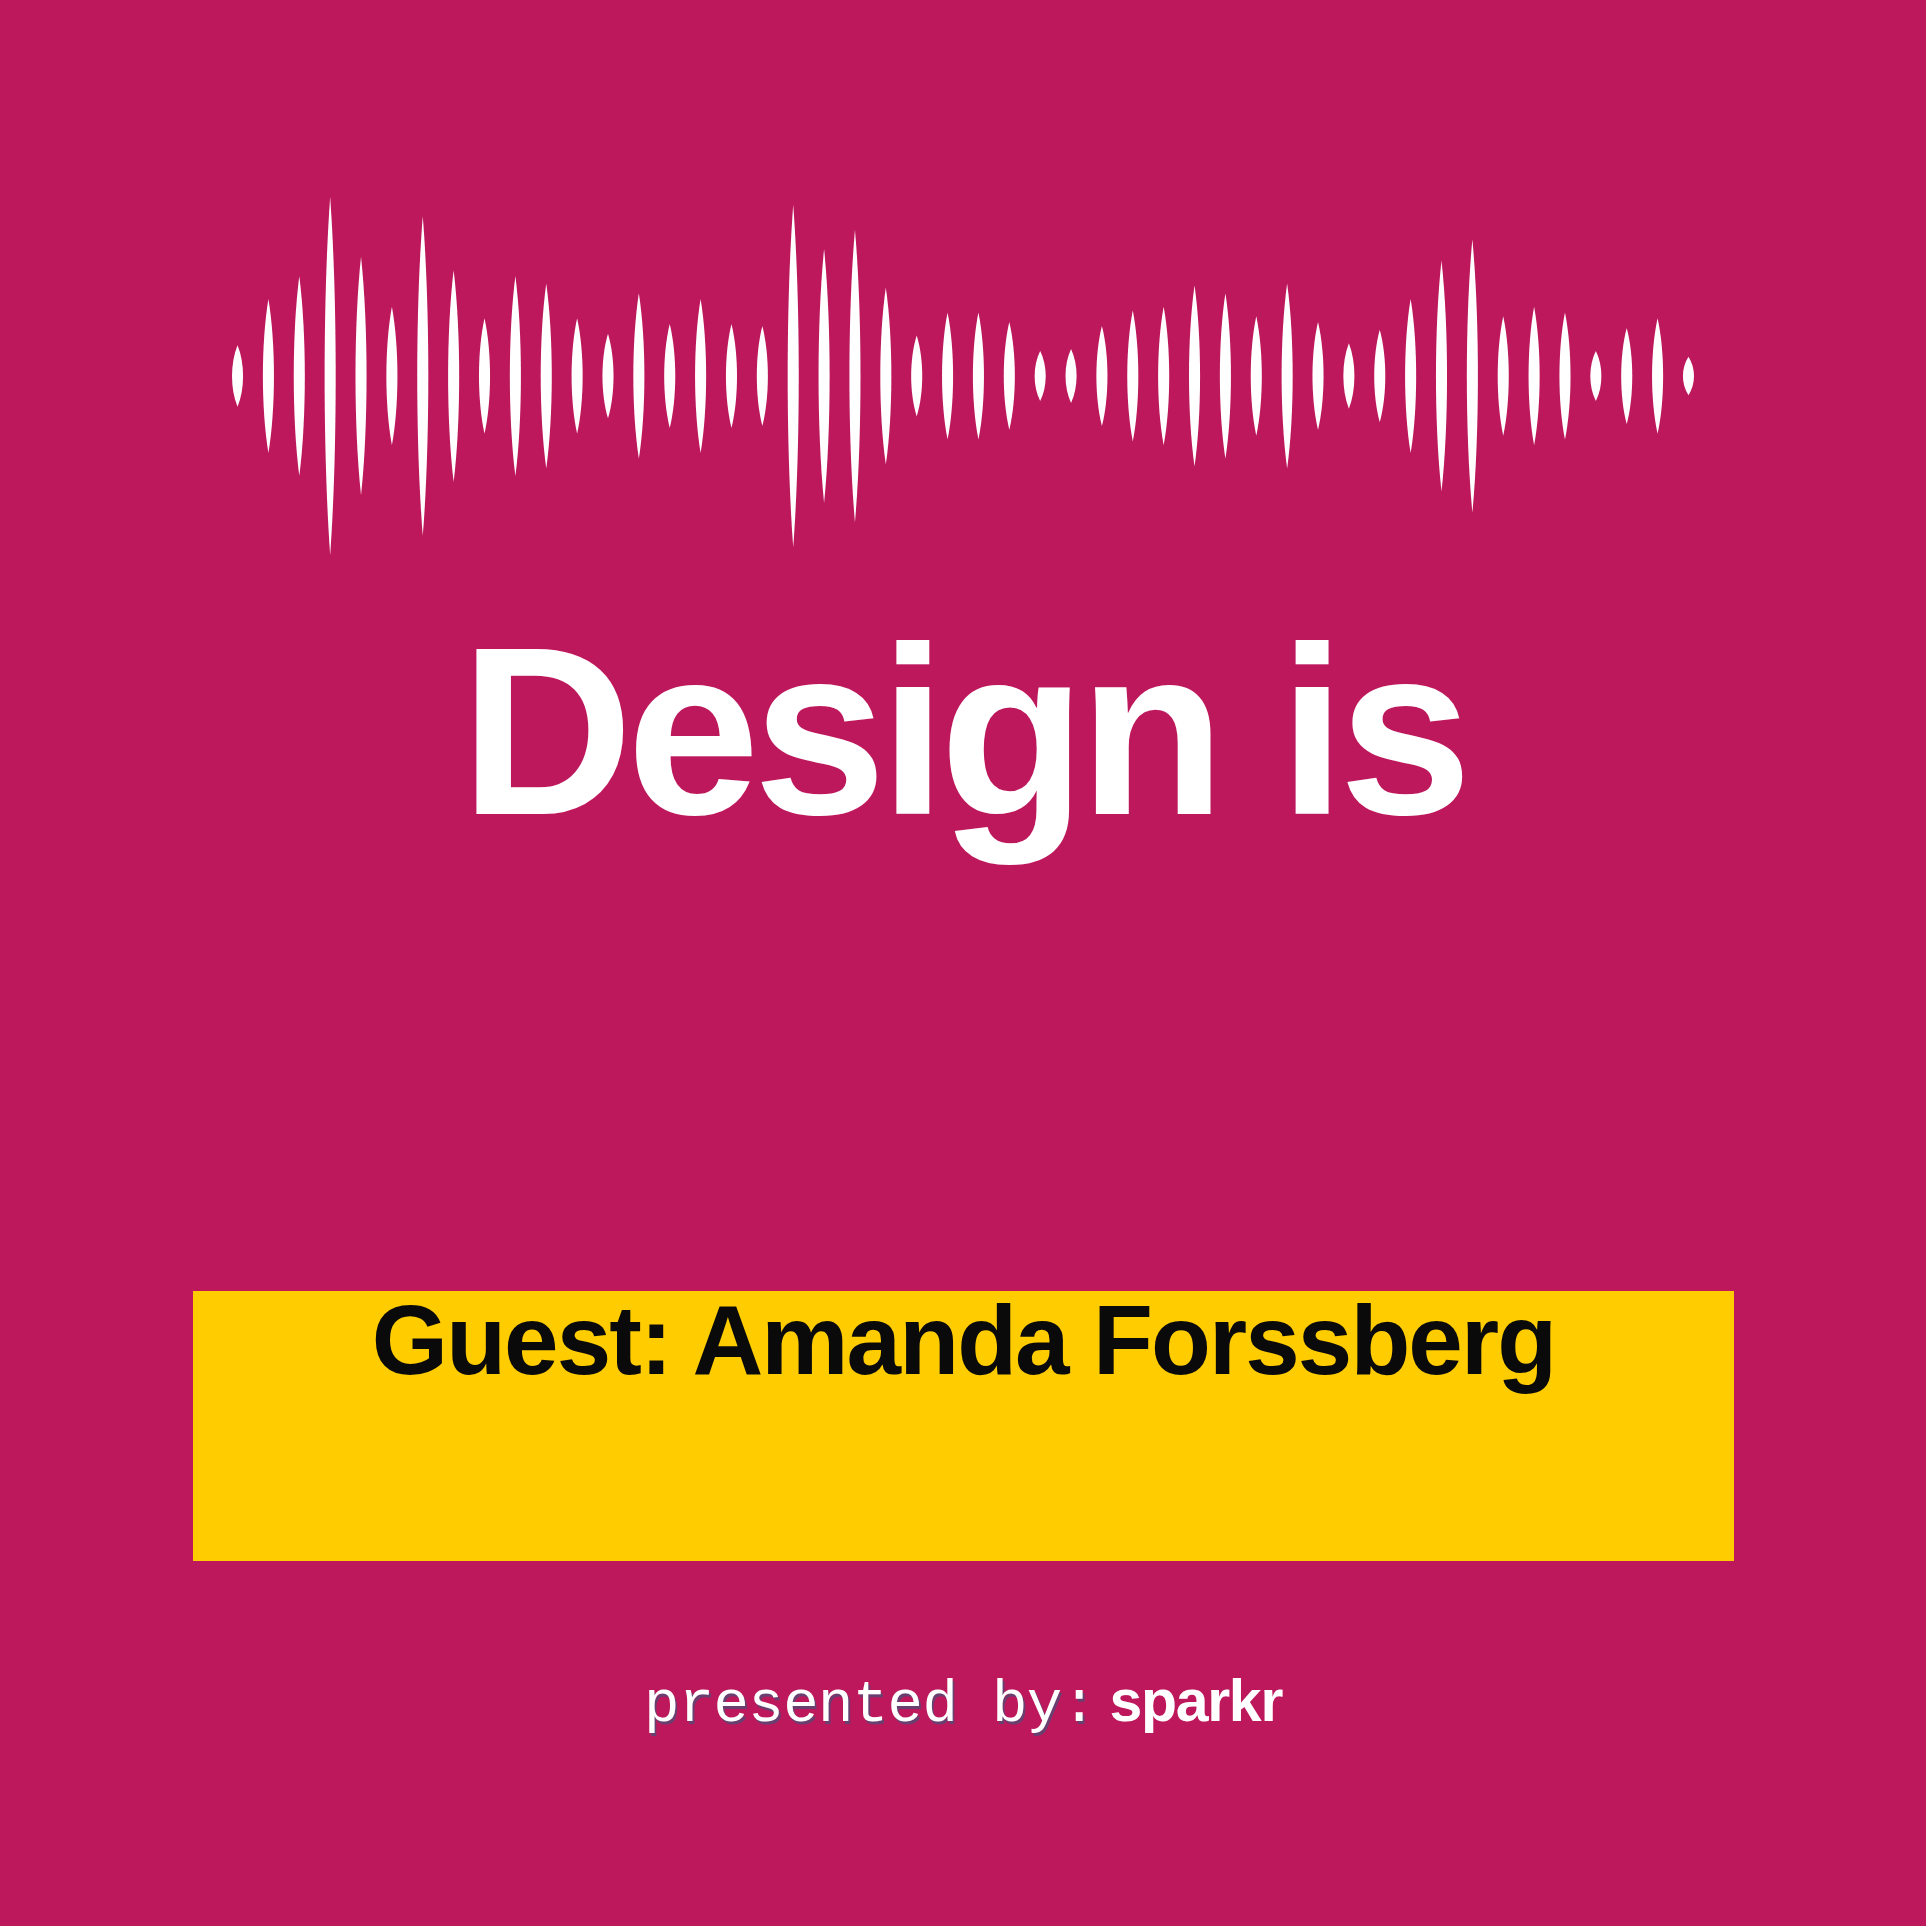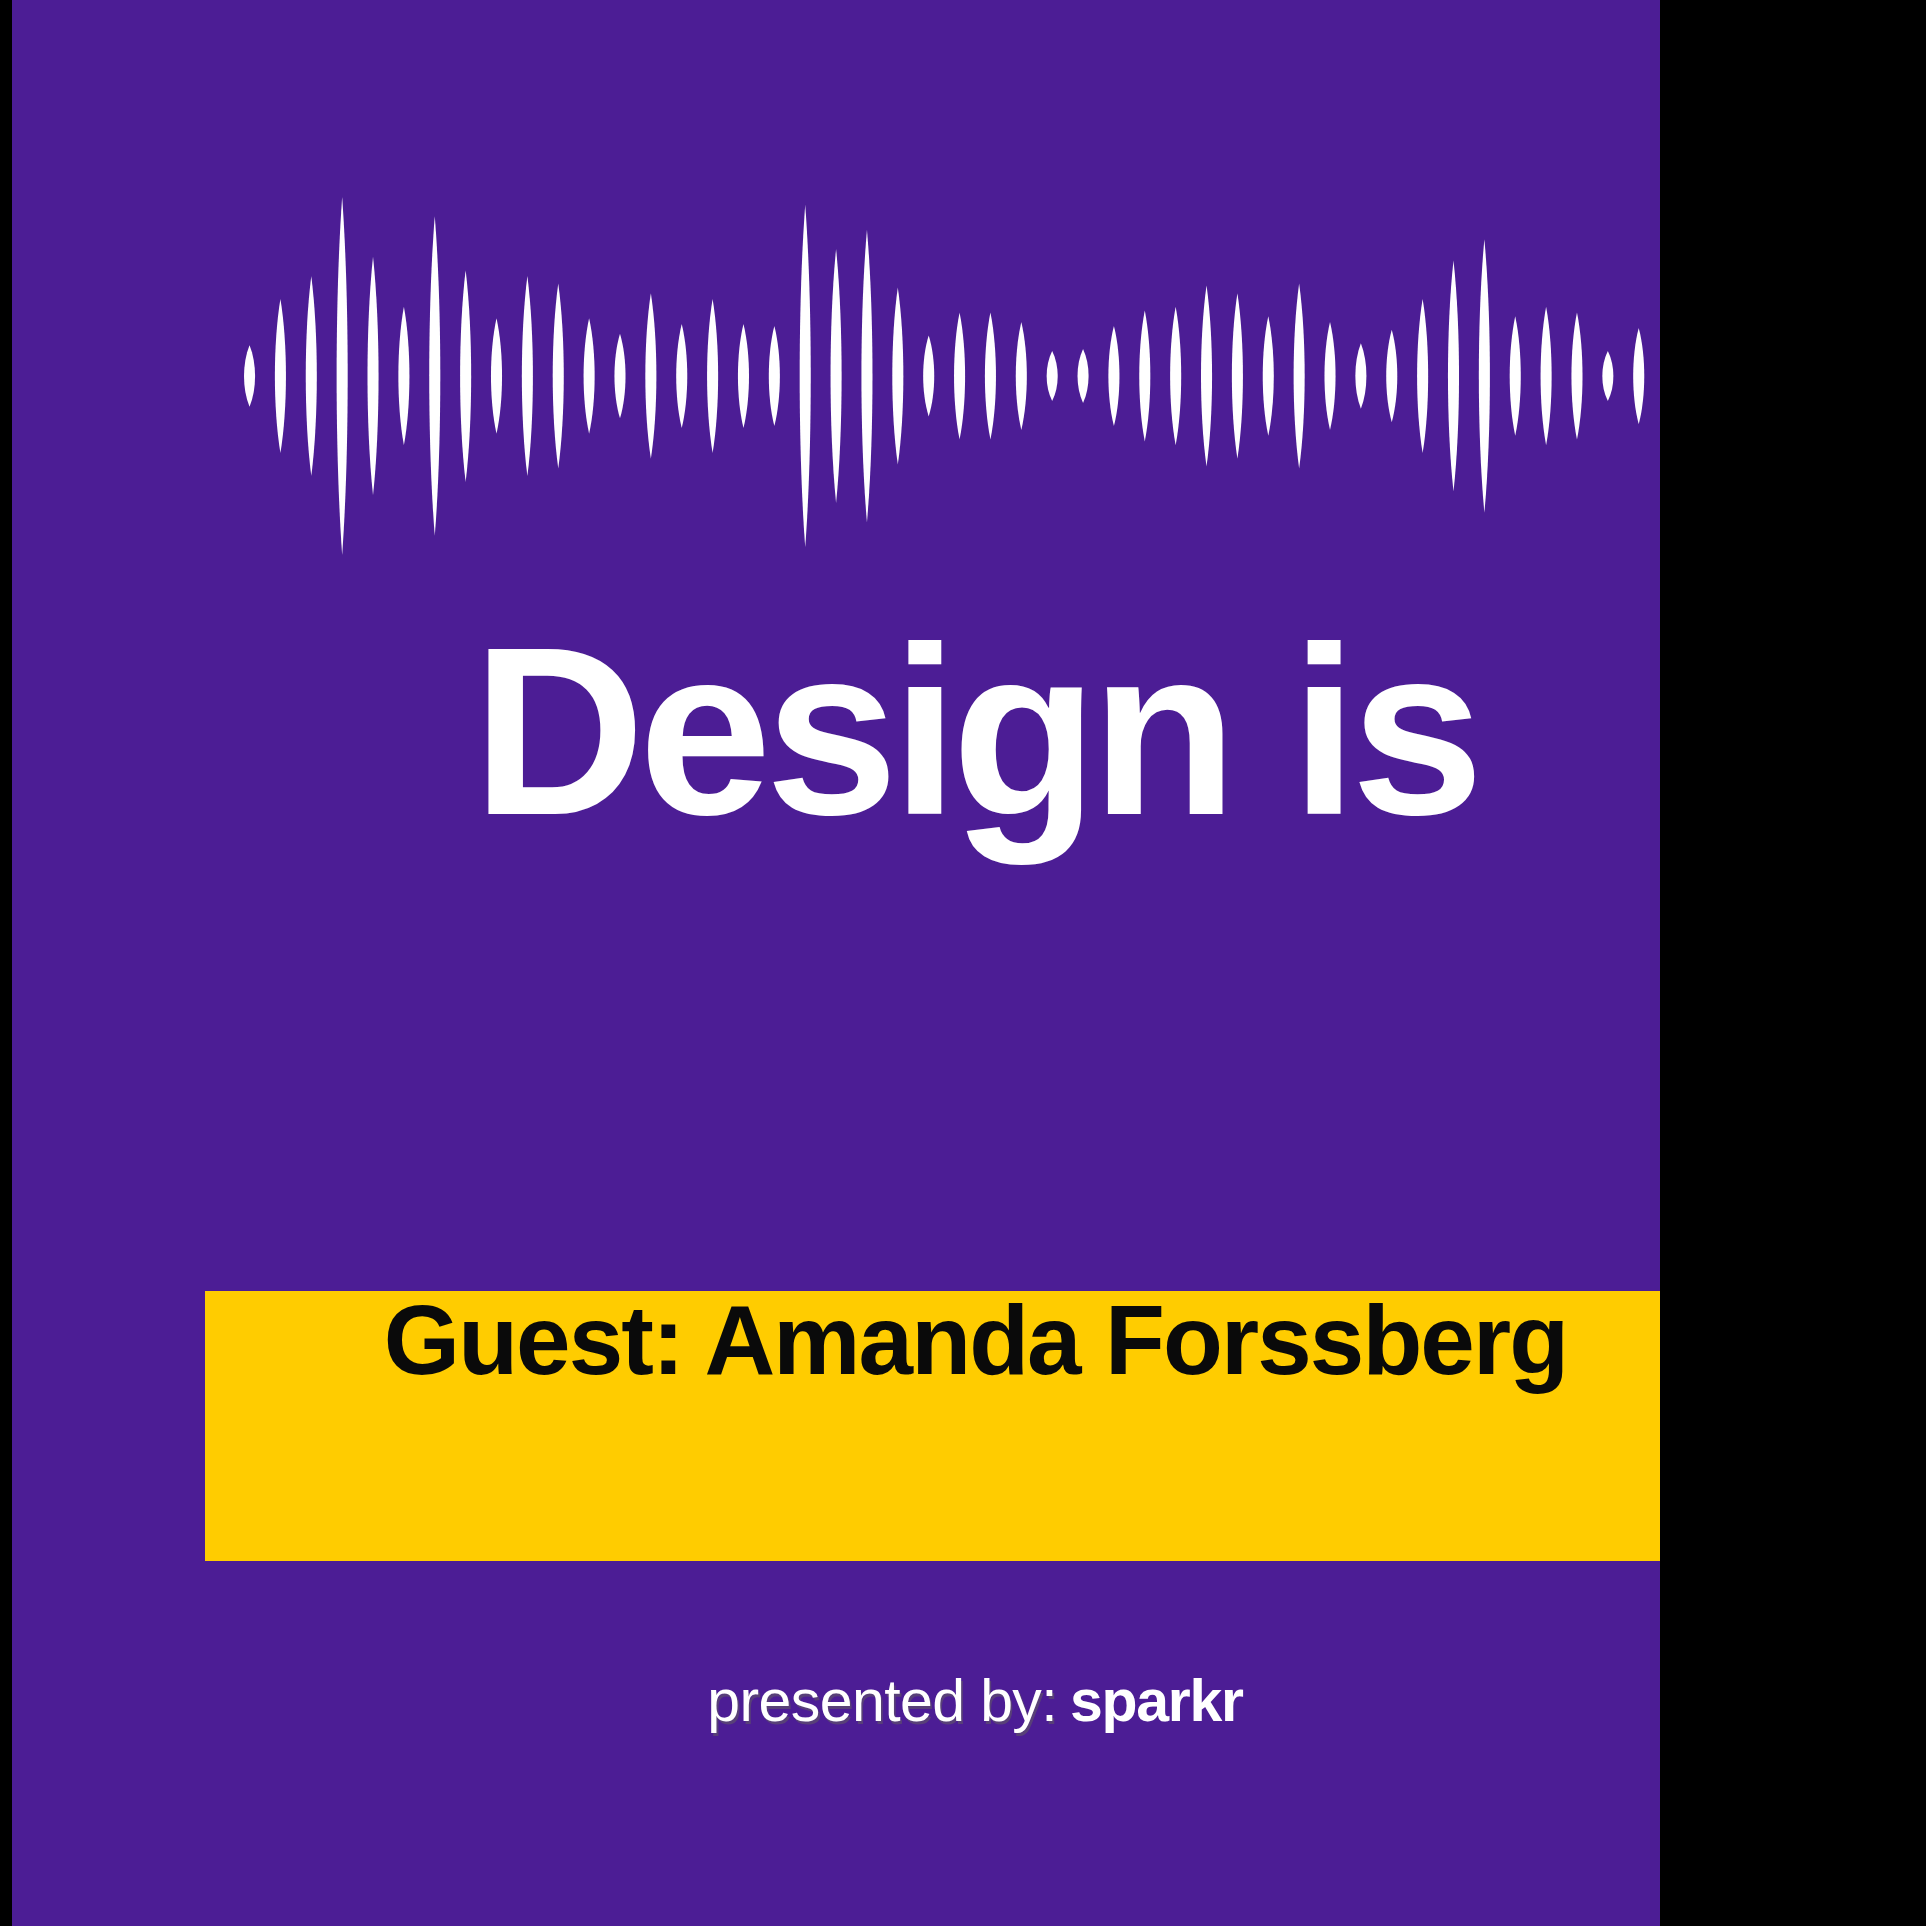--- a/index.html
+++ b/index.html
@@ -2,26 +2,25 @@
 <html style="font-size:10.3px"><head>
 <meta charset="utf-8">
 <style>
   html, body {
     margin: 0;
     padding: 0;
     background: #000000;
   }
   #cover {
     position: relative;
-    width: 1648px;
+    width: 1926px;
     height: 1926px;
-    background: #4c1d95;
+    background: #be185d;
     overflow: hidden;
     font-family: "Liberation Sans", sans-serif;
-    margin-left: 12px;
   }
 
   
   #waveform-wrap {
     position: absolute;
     left: 0;
     top: 0;
     width: 1926px;
     height: 616px;
   }
@@ -75,21 +74,21 @@
   #presented-row {
     position: absolute;
     left: 0;
     top: 1667px;
     width: 1926px;
     text-align: center;
     white-space: nowrap;
   }
   #presented-prefix {
     color: #ffffff;
-    font-family: Liberation Sans, sans-serif;
+    font-family: Liberation Mono, monospace;
     font-weight: normal;
     font-size: 59px;
     letter-spacing: -0.6px;
     text-shadow: 1.9px 2.6px 0 rgba(90, 70, 115, 0.85);
   }
   #presented-brand {
     color: #ffffff;
     font-family: "Liberation Sans", sans-serif;
     font-weight: bold;
     font-size: 59px;

